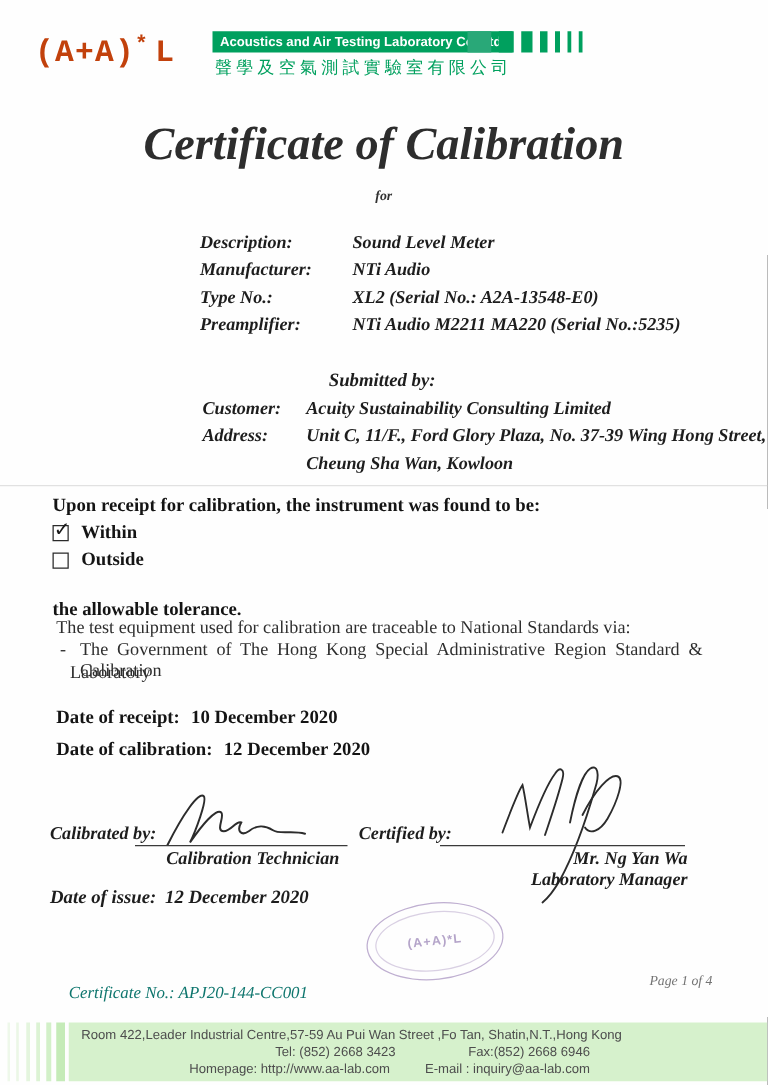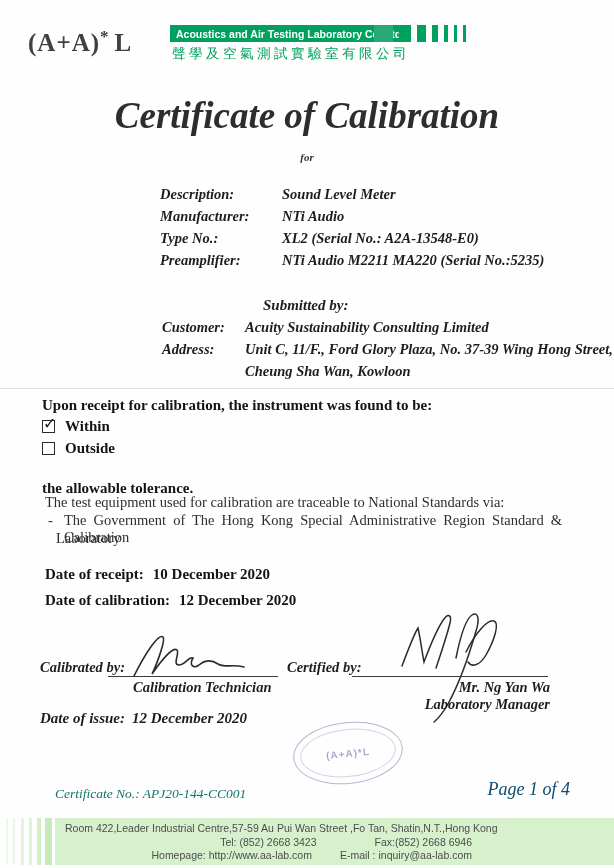--- a/index.html
+++ b/index.html
@@ -5,22 +5,22 @@
   * { margin:0; padding:0; box-sizing:border-box; }
   html,body { background:#888; }
   .page {
     position:relative; width:614px; height:868px; margin:0 auto;
     background:#fefefe; overflow:hidden;
     font-family:"Liberation Serif", serif; color:#1d1d1d;
   }
   
   .logo-text {
     position:absolute; left:28px; top:27px;
-    font-family:Liberation Serif, serif; font-weight:bold;
-    font-size:25px; color:#404040; letter-spacing:1px; white-space:nowrap;
+    font-family:Liberation Mono, monospace; font-weight:bold;
+    font-size:25px; color:#c2410c; letter-spacing:1px; white-space:nowrap;
   }
   .logo-text sup { font-size:17px; vertical-align:9px; }
   .logo-l { margin-left:5px; }
   .brand-bar {
     position:absolute; left:170px; top:25px; height:17px;
     background:#00A05E; color:#fff; display:flex; align-items:center;
     font-family:"Liberation Sans", sans-serif; font-weight:bold;
     font-size:10.5px; padding:0 6px; white-space:nowrap;
   }
   .brand-blocks { position:absolute; left:374px; top:25px; height:17px; display:flex; gap:6px; }
@@ -95,21 +95,21 @@
   }
   .stamp .inner {
     position:absolute; inset:6px; border:1px solid rgba(148,122,178,0.35); border-radius:50%;
   }
   .stamp .stext {
     font-family:"Liberation Sans", sans-serif; font-size:10px; letter-spacing:1px;
     color:rgba(140,115,172,0.65); font-weight:bold;
   }
   
   .cert-no { position:absolute; left:55px; top:786px; font-style:italic; font-size:13.5px; color:#0f766e; }
-  .page-no { position:absolute; right:44px; top:779px; font-style:italic; font-size:18px; color:#0c4a6e; }
+  .page-no { position:absolute; right:44px; top:779px; font-style:italic; font-size:11px; color:#737373; }
   
   .footer-box {
     position:absolute; left:55px; right:0; top:818px; height:47px;
     background:#d6f1cc; color:#4d4d4d;
     font-family:"Liberation Sans", sans-serif; font-size:10.5px; line-height:13.5px;
     padding:4px 142px 0 10px;
   }
   .footer-box .l1 { text-align:center; white-space:nowrap; }
   .footer-box .l2 { display:flex; justify-content:flex-end; gap:58px; white-space:nowrap;text-align:center; }
   .footer-box .l3 { display:flex; justify-content:flex-end; gap:28px; white-space:nowrap; }

